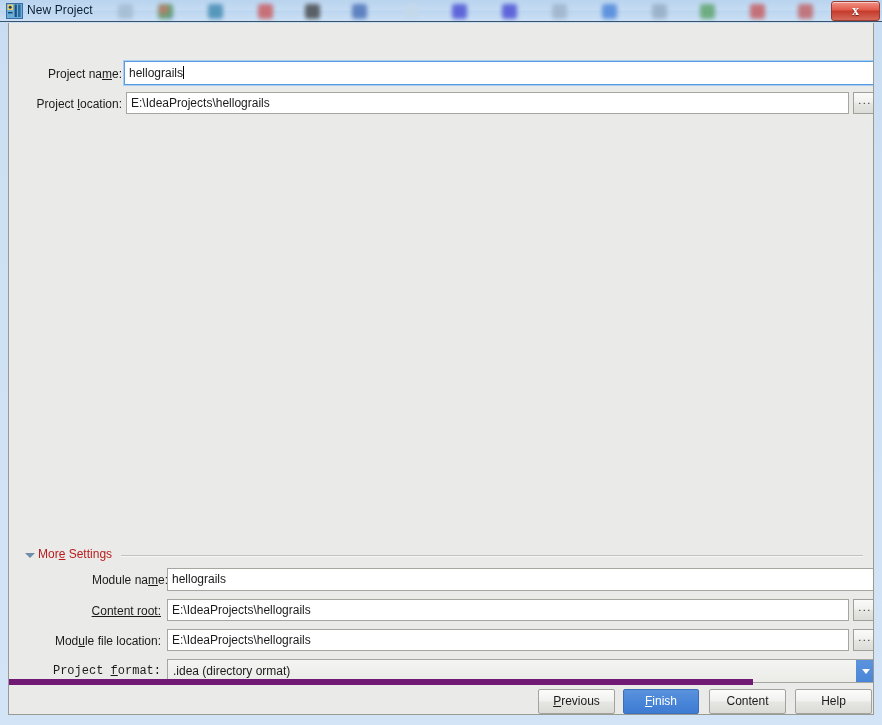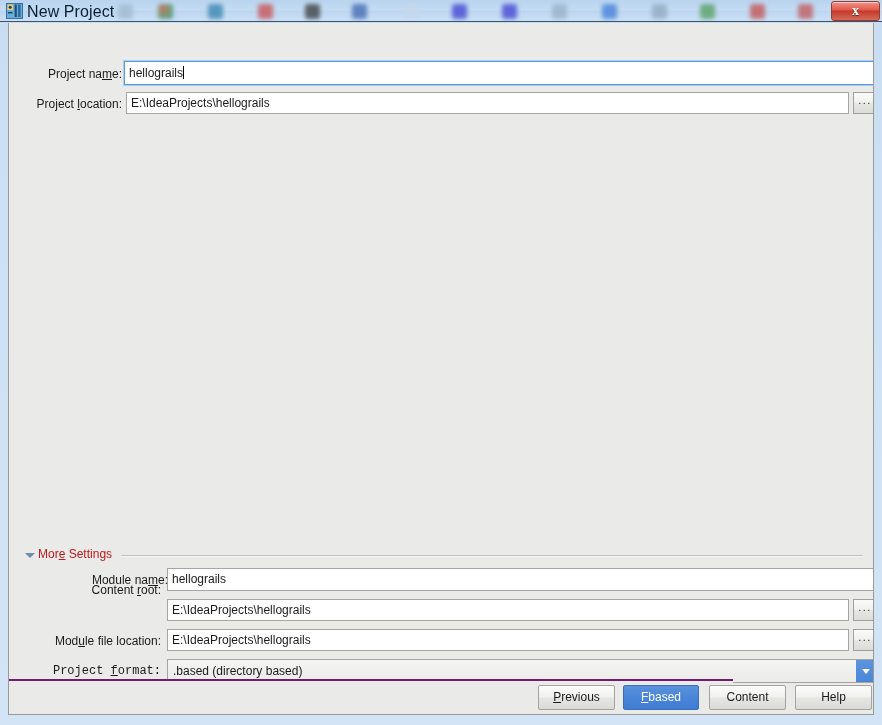--- a/index.html
+++ b/index.html
@@ -39,21 +39,21 @@
     overflow: hidden;
   }
   #app-icon {
     position: absolute;
     left: 6px; top: 3px;
     width: 17px; height: 16px;
   }
   #title-text {
     position: absolute;
     left: 27px; top: 3px;
-    font-size: 16px;
+    font-size: 12px;
     color: #0a1f33;
     white-space: nowrap;
     letter-spacing: 0.1px;
     text-align: center;
   }
   
   .ghost {
     position: absolute;
     top: 4px;
     width: 15px; height: 15px;
@@ -213,21 +213,22 @@
     border-top: 5px solid #ffffff;
   }
 
   
   #buttonbar {
     position: absolute;
     left: 0; top: 656px;
     width: 724px;
     height: 34px;
     background: #eaeae8;
-    border-top: 2px solid #701a75;
+    border-top: 6px solid #701a75;
+    padding-left: 20px;
   }
   .btn {
     position: absolute;
     top: 4px;
     height: 25px;
     box-sizing: border-box;
     border: 1px solid #a3a39d;
     border-radius: 2px;
     background: linear-gradient(to bottom, #fcfcfb 0%, #f1f1ef 47%, #e6e6e3 52%, #dadad6 100%);
     font-family: "Liberation Sans", sans-serif;
@@ -306,49 +307,49 @@
           <span>Mor</span><span class="mn">e</span><span> Settings</span>
         </div>
         <div id="ms-line" style="left:112px; width:742px;"></div>
       </div>
 
       <div class="lbl" style="left:46px; top:550px; width:113px;">
         <span>Module na</span><span class="mn">m</span><span>e:</span>
       </div>
       <div class="tf" style="left:158px; top:545px; width:710px; height:23px; line-height:21px;">hellograils</div>
 
-      <div class="lbl" style="left:39px; top:560px; width:113px;">
+      <div class="lbl" style="left:39px; top:581px; width:113px;text-decoration:underline;">
         <span>Content </span><span class="mn">r</span><span>oot:</span>
       </div>
       <div class="tf" style="left:158px; top:576px; width:682px; height:22px;">E:\IdeaProjects\hellograils</div>
       <div class="browse" style="left:844px; top:576px;">...</div>
 
       <div class="lbl" style="left:33px; top:611px; width:119px;">
         <span>Mod</span><span class="mn">u</span><span>le file location:</span>
       </div>
       <div class="tf" style="left:158px; top:606px; width:682px; height:22px;">E:\IdeaProjects\hellograils</div>
       <div class="browse" style="left:844px; top:606px;">...</div>
 
       <div class="lbl" style="left:39px; top:641px; width:113px;font-family:Liberation Mono, monospace;">
         <span>Project </span><span class="mn">f</span><span>ormat:</span>
       </div>
       <div class="combo" style="left:158px; top:636px; width:710px; height:24px;">
-        <span>.based (directory based)</span>
+        <span>.idea (directory ormat)</span>
         <span class="arrowbox">
           <i></i>
         </span>
       </div>
 
     </div>
 
     <div id="buttonbar">
       <div class="btn" style="left:529px; width:77px;">
         <span class="mn">P</span><span>revious</span>
       </div>
       <div class="btn default" style="left:614px; width:76px;">
-        <span class="mn">F</span><span>based</span>
+        <span class="mn">F</span><span>inish</span>
       </div>
       <div class="btn" style="left:700px; width:77px;">Content</div>
       <div class="btn" style="left:786px; width:77px;">Help</div>
     </div>
 
   </div>
 </div>
 
 </body></html>

